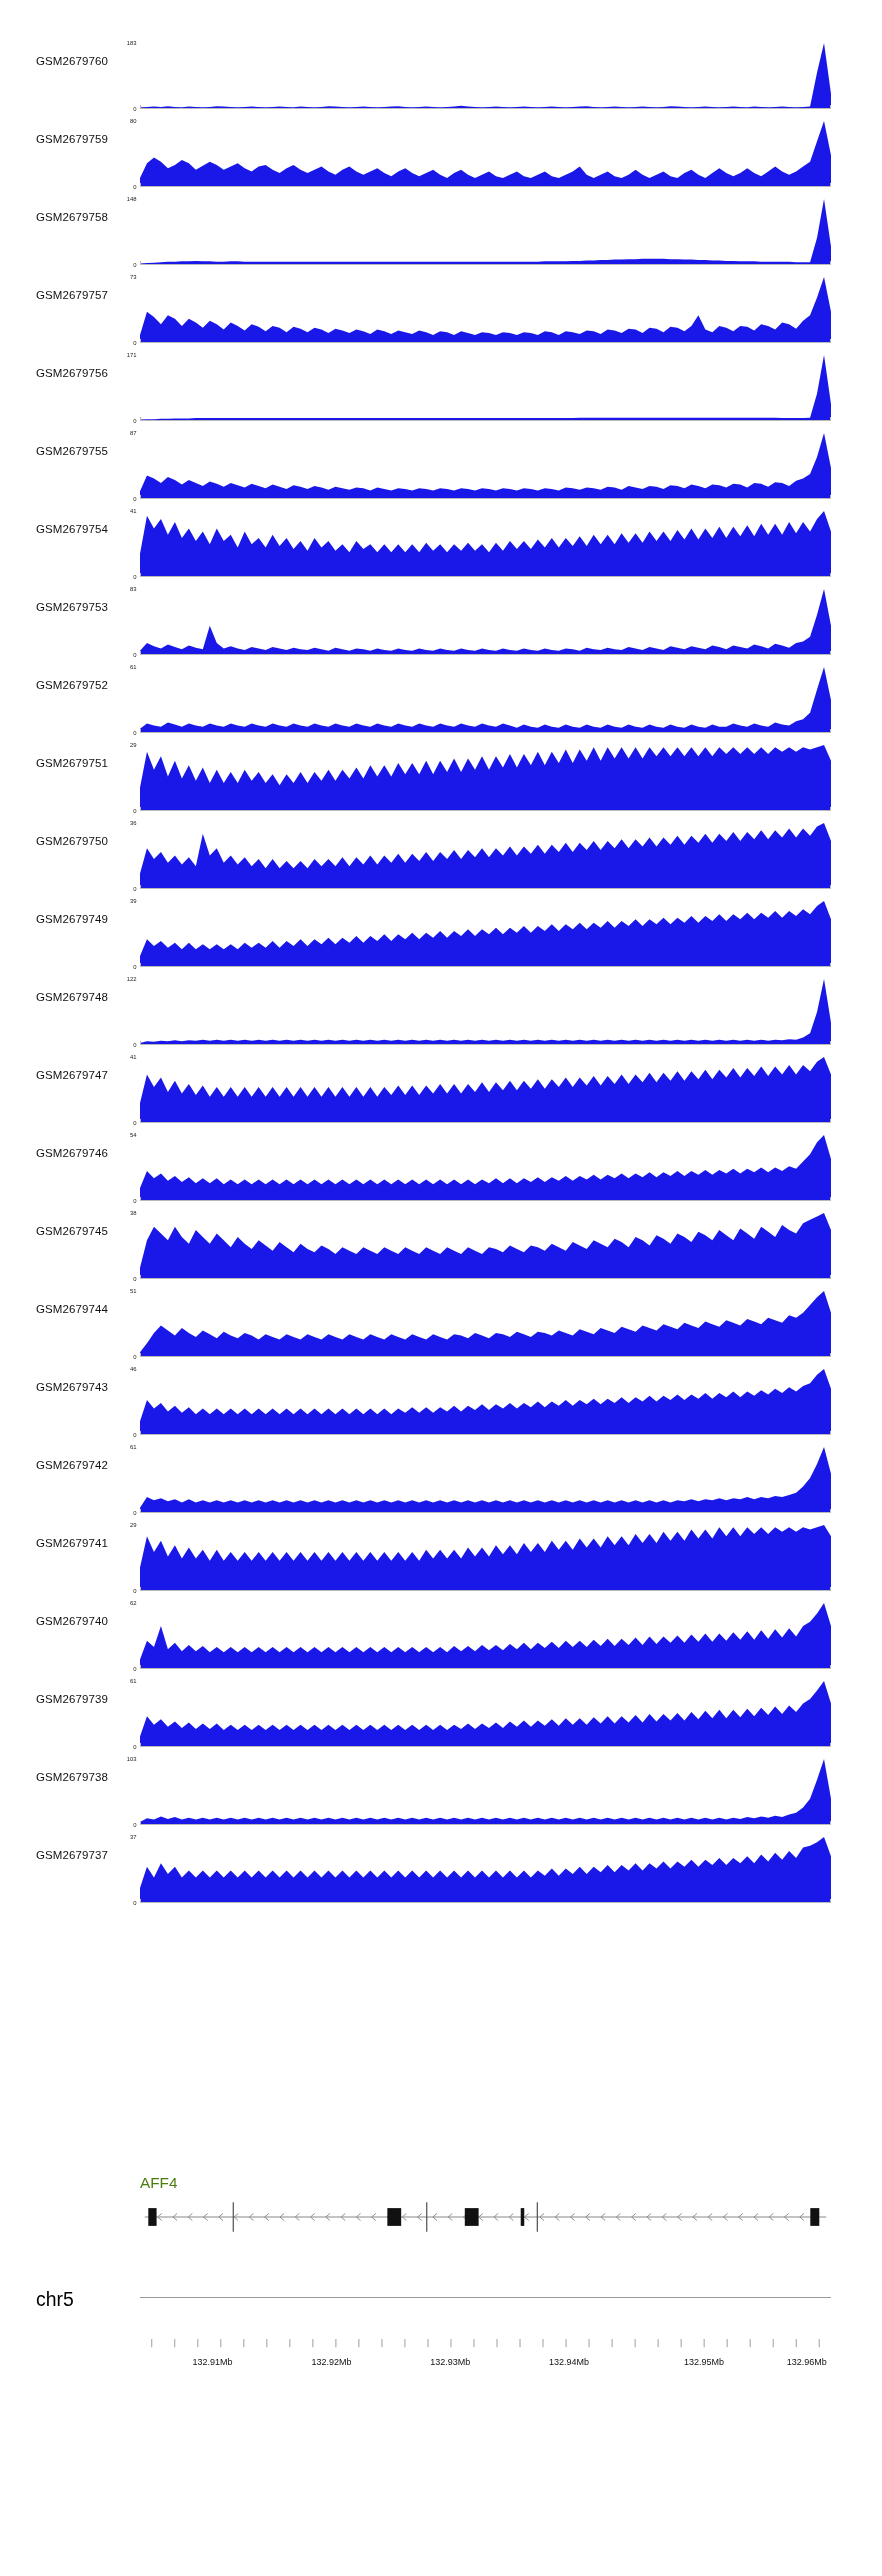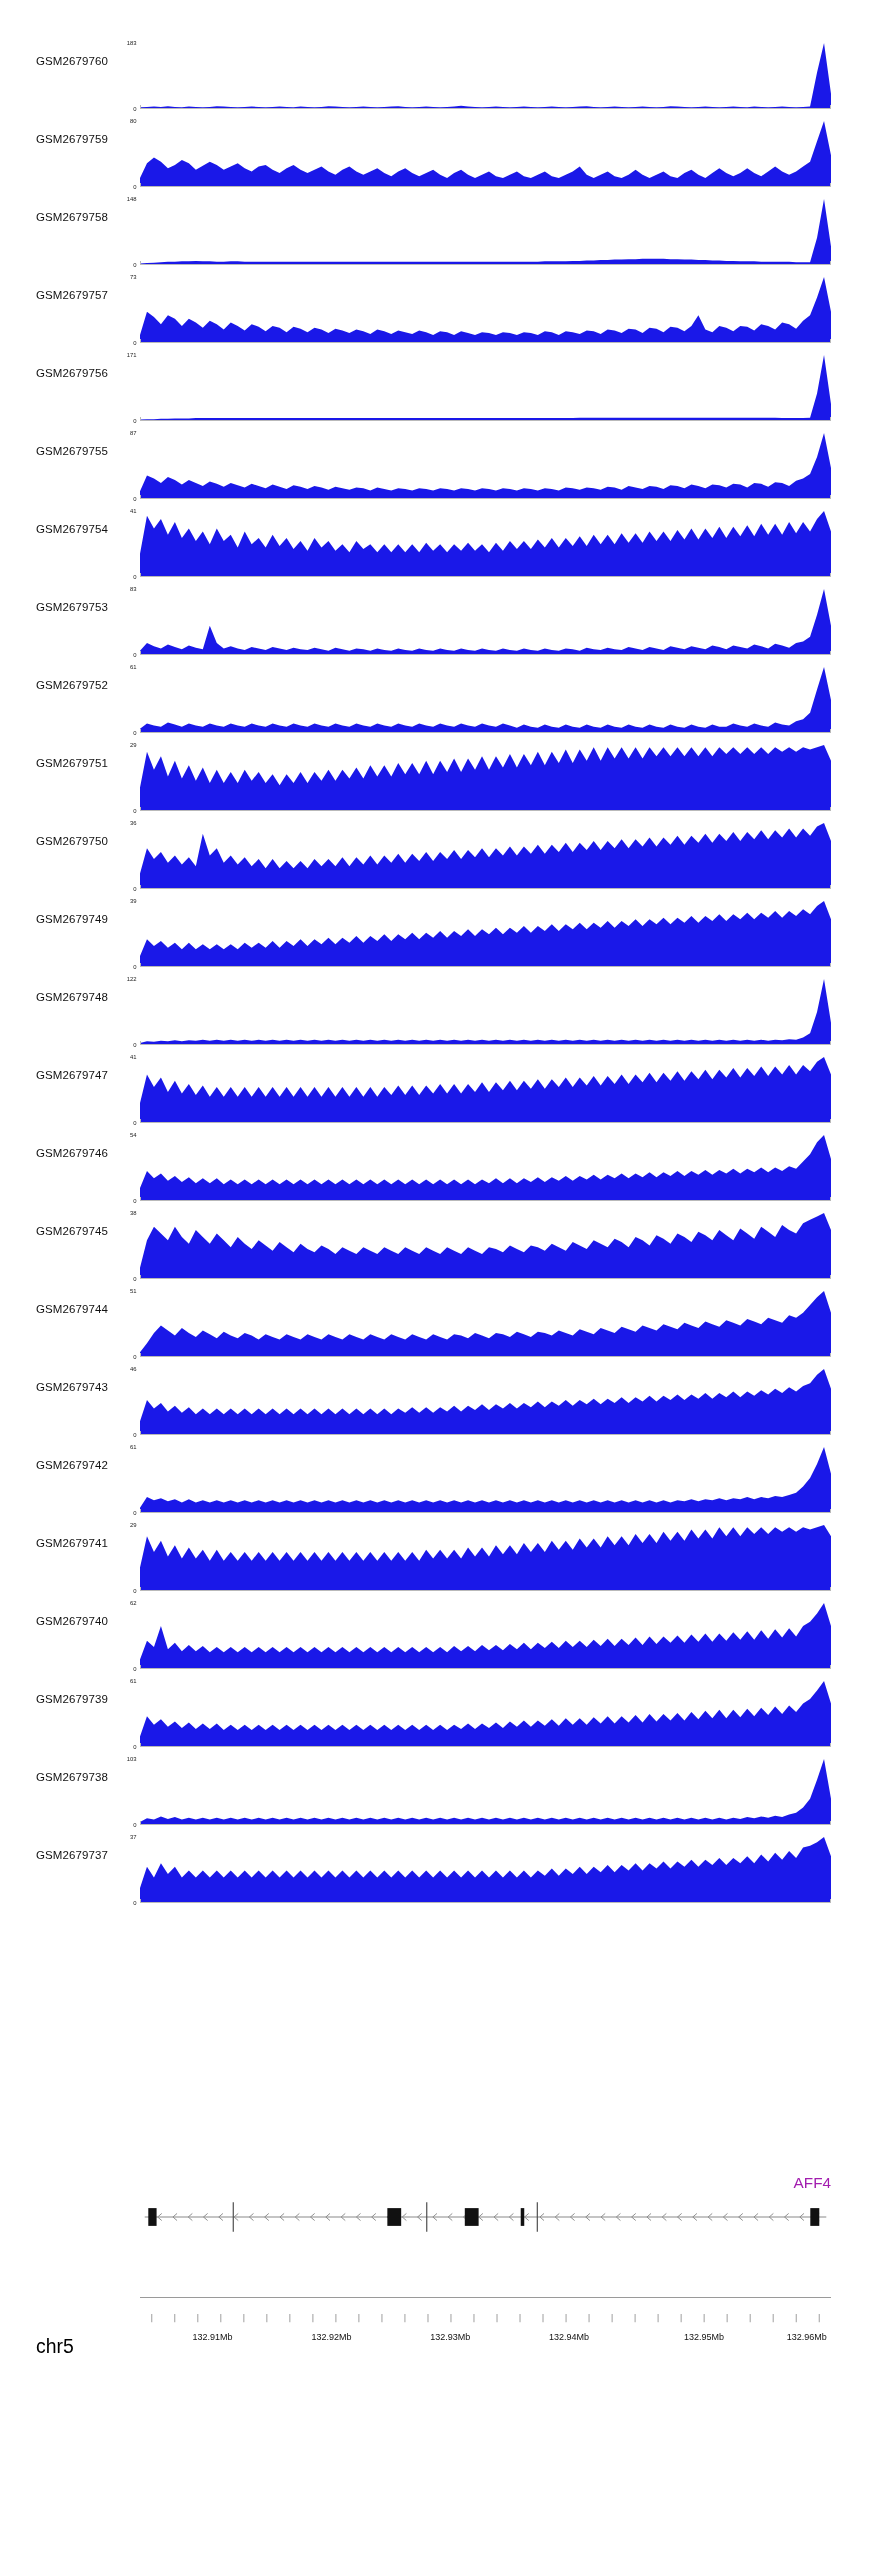--- a/index.html
+++ b/index.html
@@ -95,23 +95,23 @@
     left: 0;
     top: 2170px;
     width: 882px;
     height: 88px;
   }
   .gene-name {
     position: absolute;
     left: 140px;
     width: 691px;
     top: 3.5px;
-    text-align: right;
+    text-align: left;
     font-size: 15.3px;
-    color: #a21caf;
+    color: #4d7c0f;
   }
   .gene-body {
     position: absolute;
     left: 140px;
     top: 31px;
     width: 691px;
     height: 32px;
   }
   .gene-body svg { display: block; width: 100%; height: 100%; }
 
@@ -122,34 +122,33 @@
     top: 2282px;
     width: 882px;
     height: 118px;
   }
   .chrom-label {
     position: absolute;
     left: 36px;
     top: 5.9px;
     font-size: 19.4px;
     color: #000;
-    margin-top: 47px;
   }
   .coord-line {
     position: absolute;
     left: 140px;
     top: 15.3px;
     width: 691px;
     height: 0.6px;
     background: #9a9a9a;
   }
   .ruler {
     position: absolute;
     left: 140px;
-    top: 32px;
+    top: 57px;
     width: 691px;
     height: 35px;
   }
   .ruler svg { display: block; width: 100%; height: 15.3px; }
   .ruler-labels {
     position: absolute;
     left: 0; top: 17.6px;
     width: 100%;
     height: 14px;
   }

